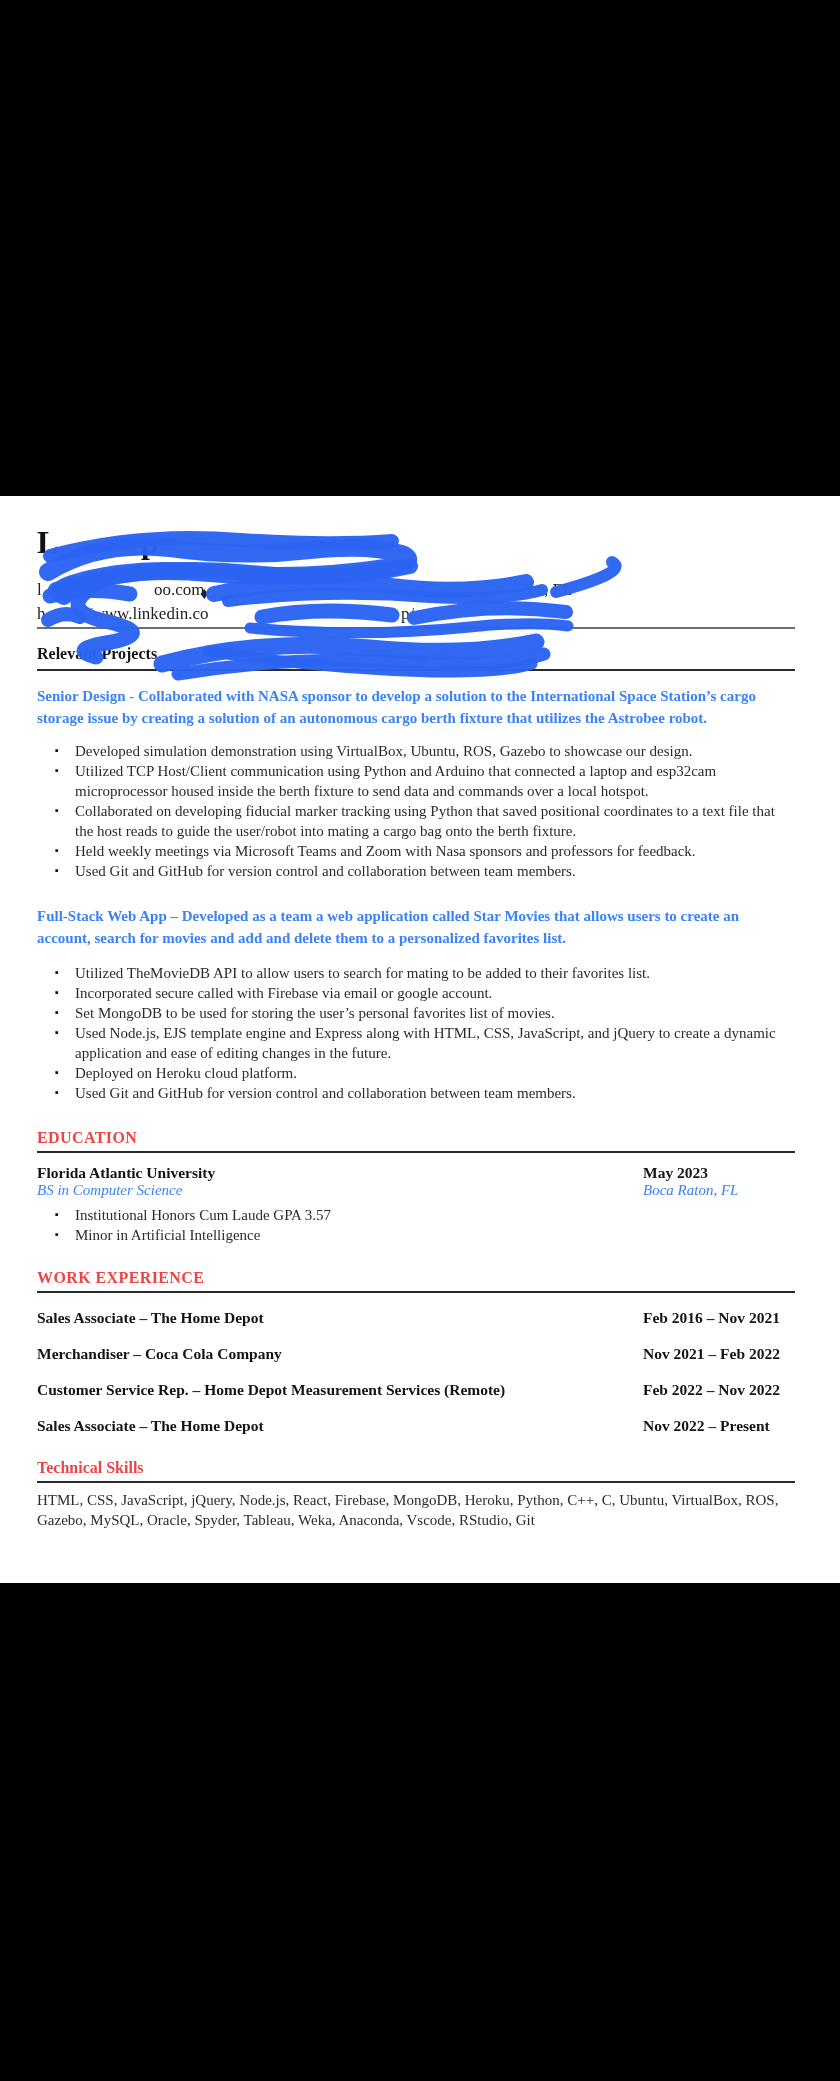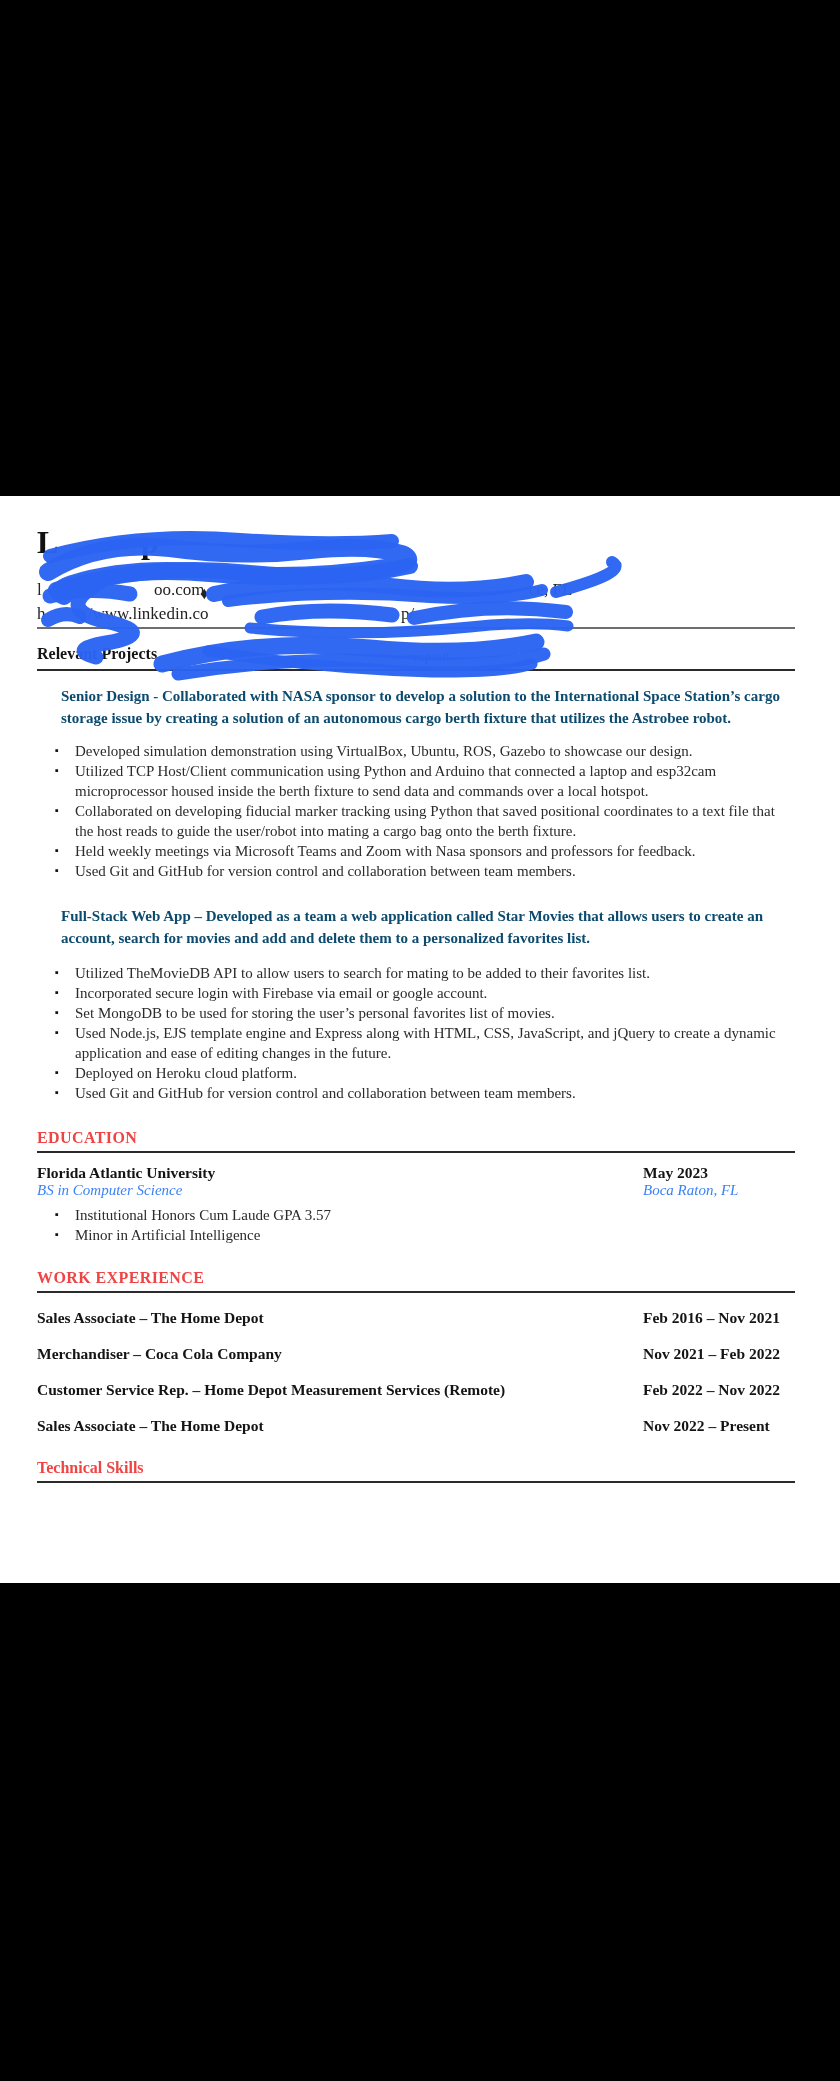--- a/index.html
+++ b/index.html
@@ -19,21 +19,21 @@
   .contact-row .frag { top:84px; font-size:17px; }
   .linked-row .frag { top:108px; font-size:17px; }
   .diamond { font-size:12px; top:88px !important; }
   .rule1 { position:absolute; top:131px; left:0; width:758px; height:2px; background:#6e6e6e; }
 
   .proj-row { position:relative; margin-top:9px; height:21px; }
   .proj-title { font-size:16px; font-weight:bold; color:#151515; }
   .proj-link-frag { position:absolute; left:370px; top:4px; font-size:13px; color:#333; }
   .rule2 { margin-top:3px; width:758px; height:2px; background:#2a2a2a; }
 
-  .boldpara { margin-top:14px; font-size:15px; font-weight:bold; line-height:22px; color:#0c4a6e;margin-left:24px; }
+  .boldpara { margin-top:14px; font-size:15px; font-weight:bold; line-height:22px; color:#3b82f6; }
 
   ul.bl { list-style:none; margin-top:12px; }
   ul.bl li { position:relative; padding-left:38px; font-size:15px; line-height:20px; color:#2b2b2b; }
   ul.bl li .bullet { position:absolute; left:18px; top:-1px; font-size:11px; color:#111; }
 
   .sec-head { font-size:16px; font-weight:bold; letter-spacing:.4px; color:#ef4444; }
   .sec-rule { margin-top:4px; width:758px; height:2px; background:#2a2a2a; }
 
   .tworow { display:flex; width:758px; }
   .tworow .lcol { flex:1; }
@@ -113,21 +113,21 @@
         <li><span class="bullet">▪</span><span>Developed simulation demonstration using VirtualBox, Ubuntu, ROS, Gazebo to showcase our design.</span></li>
         <li><span class="bullet">▪</span><span>Utilized TCP Host/Client communication using Python and Arduino that connected a laptop and esp32cam microprocessor housed inside the berth fixture to send data and commands over a local hotspot.</span></li>
         <li><span class="bullet">▪</span><span>Collaborated on developing fiducial marker tracking using Python that saved positional coordinates to a text file that the host reads to guide the user/robot into mating a cargo bag onto the berth fixture.</span></li>
         <li><span class="bullet">▪</span><span>Held weekly meetings via Microsoft Teams and Zoom with Nasa sponsors and professors for feedback.</span></li>
         <li><span class="bullet">▪</span><span>Used Git and GitHub for version control and collaboration between team members.</span></li>
       </ul>
 
       <p class="boldpara" style="margin-top:24px">Full-Stack Web App – Developed as a team a web application called Star Movies that allows users to create an account, search for movies and add and delete them to a personalized favorites list.</p>
       <ul class="bl" style="margin-top:14px">
         <li><span class="bullet">▪</span><span>Utilized TheMovieDB API to allow users to search for mating to be added to their favorites list.</span></li>
-        <li><span class="bullet">▪</span><span> Incorporated secure login with Firebase via email or google account.</span></li>
+        <li><span class="bullet">▪</span><span> Incorporated secure called with Firebase via email or google account.</span></li>
         <li><span class="bullet">▪</span><span>Set MongoDB to be used for storing the user’s personal favorites list of movies.</span></li>
         <li><span class="bullet">▪</span><span>Used Node.js, EJS template engine and Express along with HTML, CSS, JavaScript, and jQuery to create a dynamic application and ease of editing changes in the future.</span></li>
         <li><span class="bullet">▪</span><span>Deployed on Heroku cloud platform.</span></li>
         <li><span class="bullet">▪</span><span>Used Git and GitHub for version control and collaboration between team members.</span></li>
       </ul>
 
       <div class="sec-head" style="margin-top:26px">EDUCATION</div>
       <div class="sec-rule"></div>
       <div class="tworow" style="margin-top:11px">
         <span class="lcol b15">Florida Atlantic University</span>
@@ -156,18 +156,19 @@
         <span class="lcol b15">Customer Service Rep. – Home Depot Measurement Services (Remote)</span>
         <span class="rcol b15">Feb 2022 – Nov 2022</span>
       </div>
       <div class="tworow job">
         <span class="lcol b15">Sales Associate – The Home Depot</span>
         <span class="rcol b15">Nov 2022 – Present</span>
       </div>
 
       <div class="sec-head" style="margin-top:24px; letter-spacing:0;">Technical Skills</div>
       <div class="sec-rule"></div>
+      <div class="skills-text">HTML, CSS, JavaScript, jQuery, Node.js, React, Firebase, MongoDB, Heroku, Python, C++, C, Ubuntu, VirtualBox, ROS, Gazebo, MySQL, Oracle, Spyder, Tableau, Weka, Anaconda, Vscode, RStudio, Git</div>
 
     </div>
   </div>
 
   <div class="letterbox bottom"></div>
 </div>
 
 </body></html>

